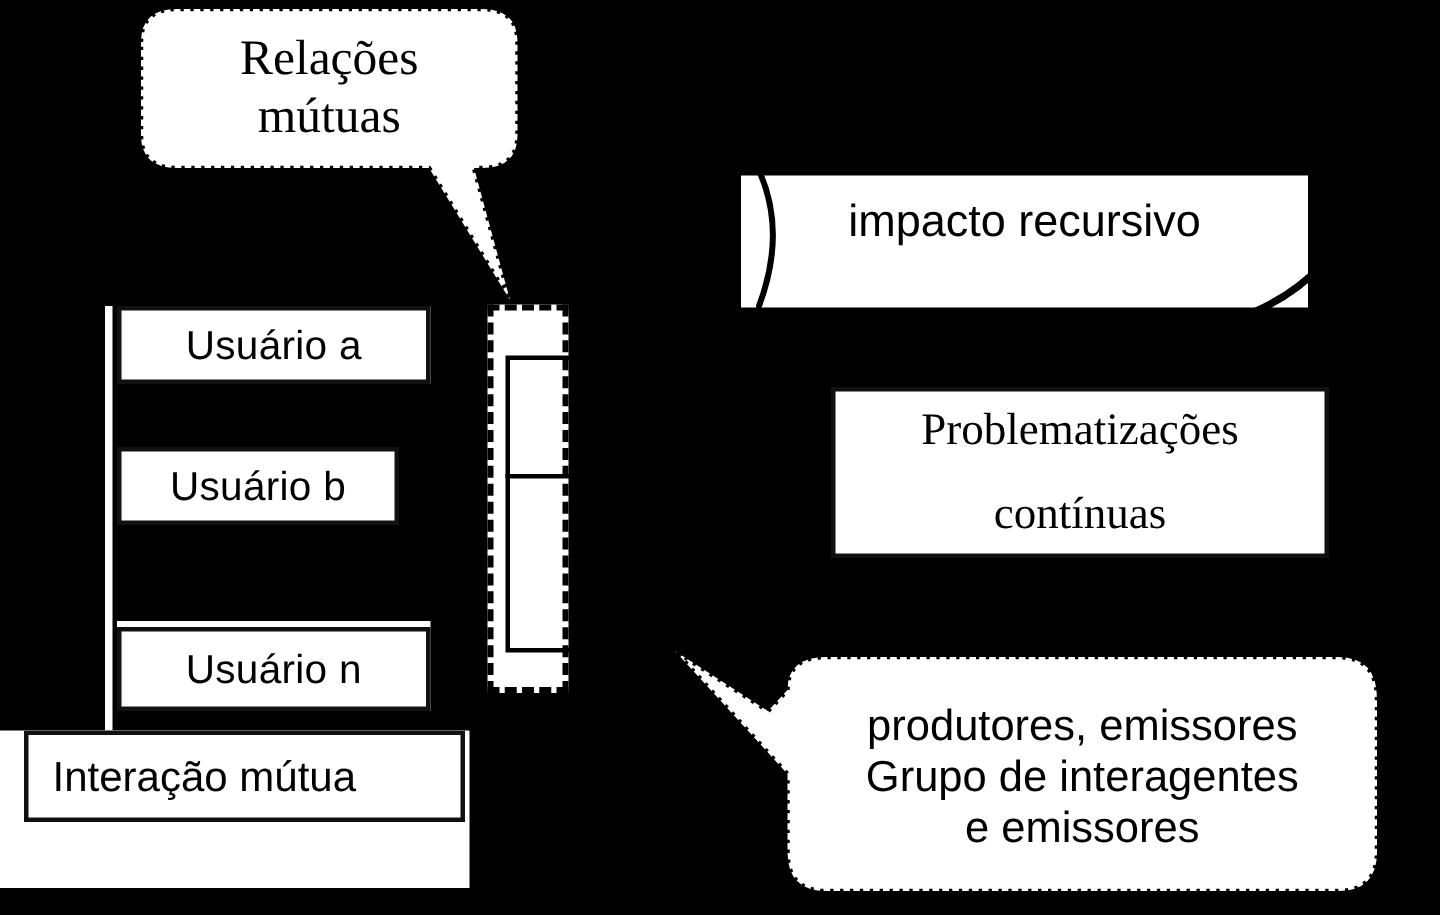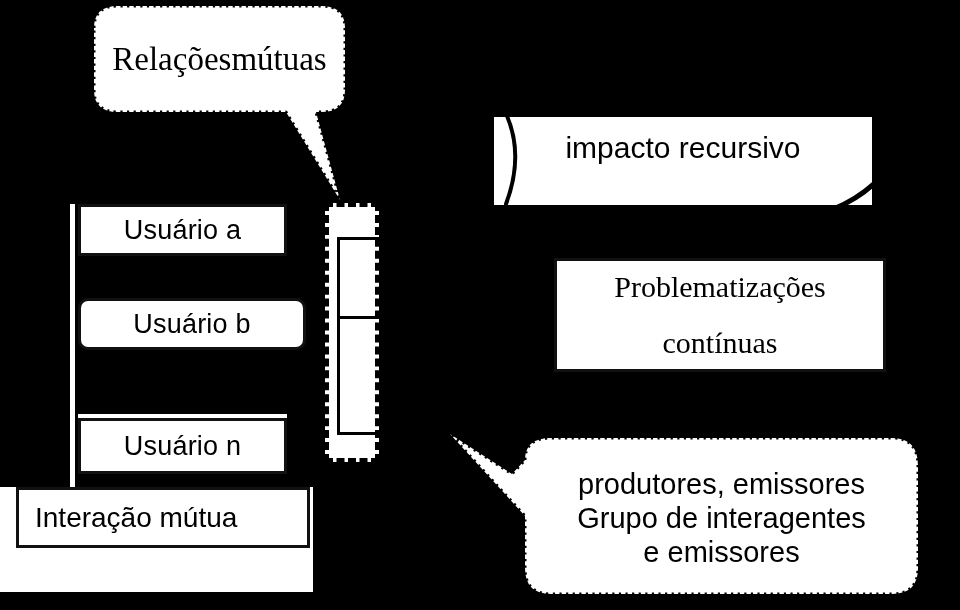--- a/index.html
+++ b/index.html
@@ -103,33 +103,33 @@
                L 253,6
                Q 277,6 277,28
                L 277,90
                Q 277,112 253,112
                L 248,112
                L 272,200
                L 218,112
                L 50,112
                Q 26,112 26,90 Z" fill="#ffffff" stroke="#000000" stroke-width="3" stroke-dasharray="2.2 4.4" stroke-linejoin="round"></path>
     </svg>
-    <div class="bubble-text serif" style="left:26px; top:6px; width:251px; height:106px; flex-direction:row; font-size:33px;">
+    <div class="bubble-text serif" style="left:26px; top:6px; width:251px; height:106px; flex-direction:column; font-size:33px;">
       <span>Relações</span>
       <span>mútuas</span>
     </div>
   </div>
 
   <div class="slab" style="left:70px; top:204px; width:5px; height:346px;"></div>
 
   <div class="plain-box outline-box sans user-box" style="left:78px; top:204px; width:209px; height:52px;">
     <span>Usuário a</span>
   </div>
 
-  <div class="plain-box outline-box sans user-box" style="left:78px; top:298px; width:228px; height:52px;border-radius:10px;">
+  <div class="plain-box outline-box sans user-box" style="left:78px; top:298px; width:188px; height:52px;">
     <span>Usuário b</span>
   </div>
 
   <div class="slab" style="left:78px; top:414px; width:209px; height:4px;"></div>
 
   <div class="plain-box outline-box sans user-box" style="left:78px; top:418px; width:209px; height:56px;">
     <span>Usuário n</span>
   </div>
 
   <div class="slab" style="left:0px; top:487px; width:313px; height:105px;"></div>

